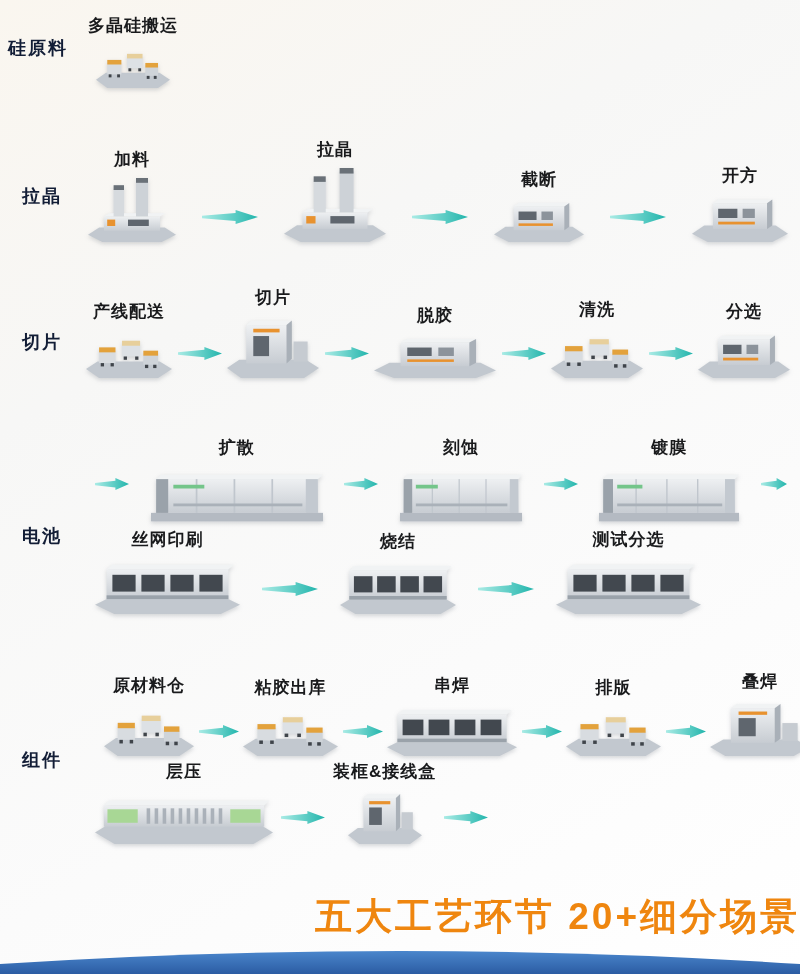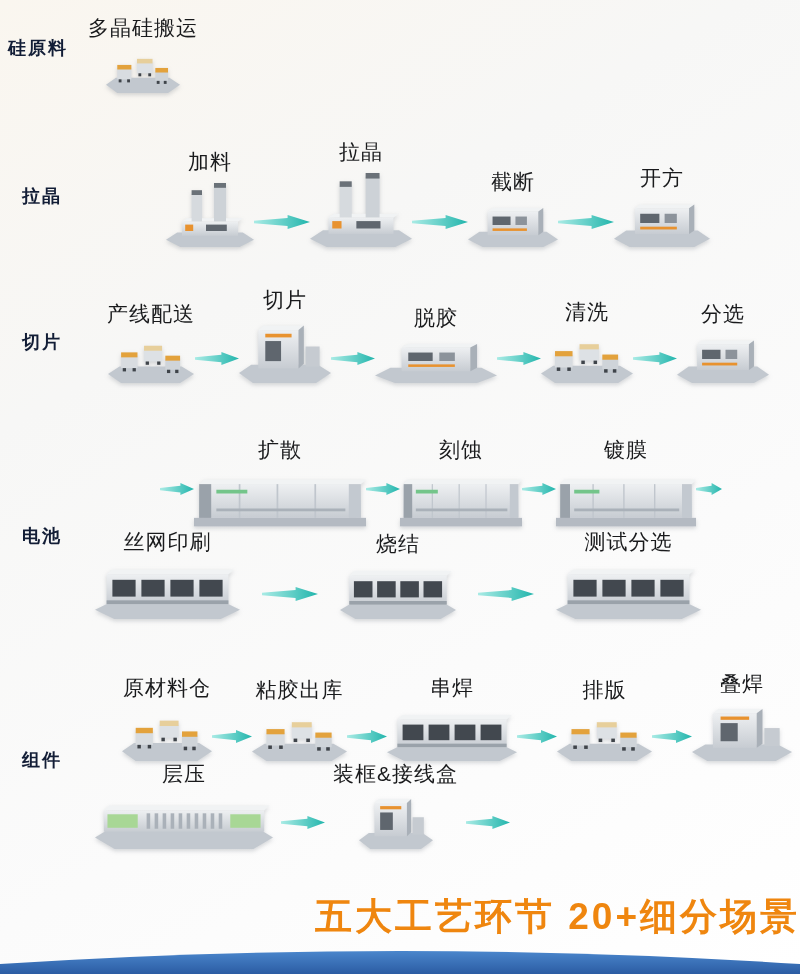--- a/index.html
+++ b/index.html
@@ -1,23 +1,23 @@
 <!DOCTYPE html>
 <html><head>
 <meta charset="utf-8">
 <style>
   *{box-sizing:border-box;margin:0;padding:0}
   body{background:#e8e8e8;font-family:"Liberation Sans","DejaVu Sans",sans-serif}
   #canvas{position:relative;width:800px;height:974px;margin:0 auto;overflow:hidden;
     background:linear-gradient(150deg,#faf6ef 0%,#f7f7f6 30%,#fbfbfb 65%,#ffffff 100%)}
   .stage-label{position:absolute;font-size:18px;font-weight:700;color:#121d36;letter-spacing:2px;white-space:nowrap}
   .row{position:absolute;display:flex;align-items:flex-end}
-  .row.spread{justify-content:center}
+  .row.spread{justify-content:space-between}
   .step{display:flex;flex-direction:column;align-items:center;gap:7px}
-  .step-label{font-size:21px;font-weight:400;color:#191a1c;white-space:nowrap;letter-spacing:1px}
+  .step-label{font-size:17px;font-weight:700;color:#191a1c;white-space:nowrap;letter-spacing:1px}
   .machine{display:block;filter:drop-shadow(0 2px 2px rgba(90,100,110,.25))}
   .arrow-svg{display:block;margin-bottom:18px}
   .arrow-mid{margin:0 22px 18px}
   .arrow-sm{margin:0 8px 20px}
   .arrow-high{margin-bottom:36px}
   .footer-title{position:absolute;left:0;right:0;top:892px;text-align:right;
     font-size:37px;font-weight:800;letter-spacing:3px;color:#ef860f;
     text-shadow:0 1px 0 rgba(255,255,255,.4)}
   .wave{position:absolute;left:0;bottom:0;width:800px;height:36px;display:block}
   .defs{position:absolute;width:0;height:0;overflow:hidden}

